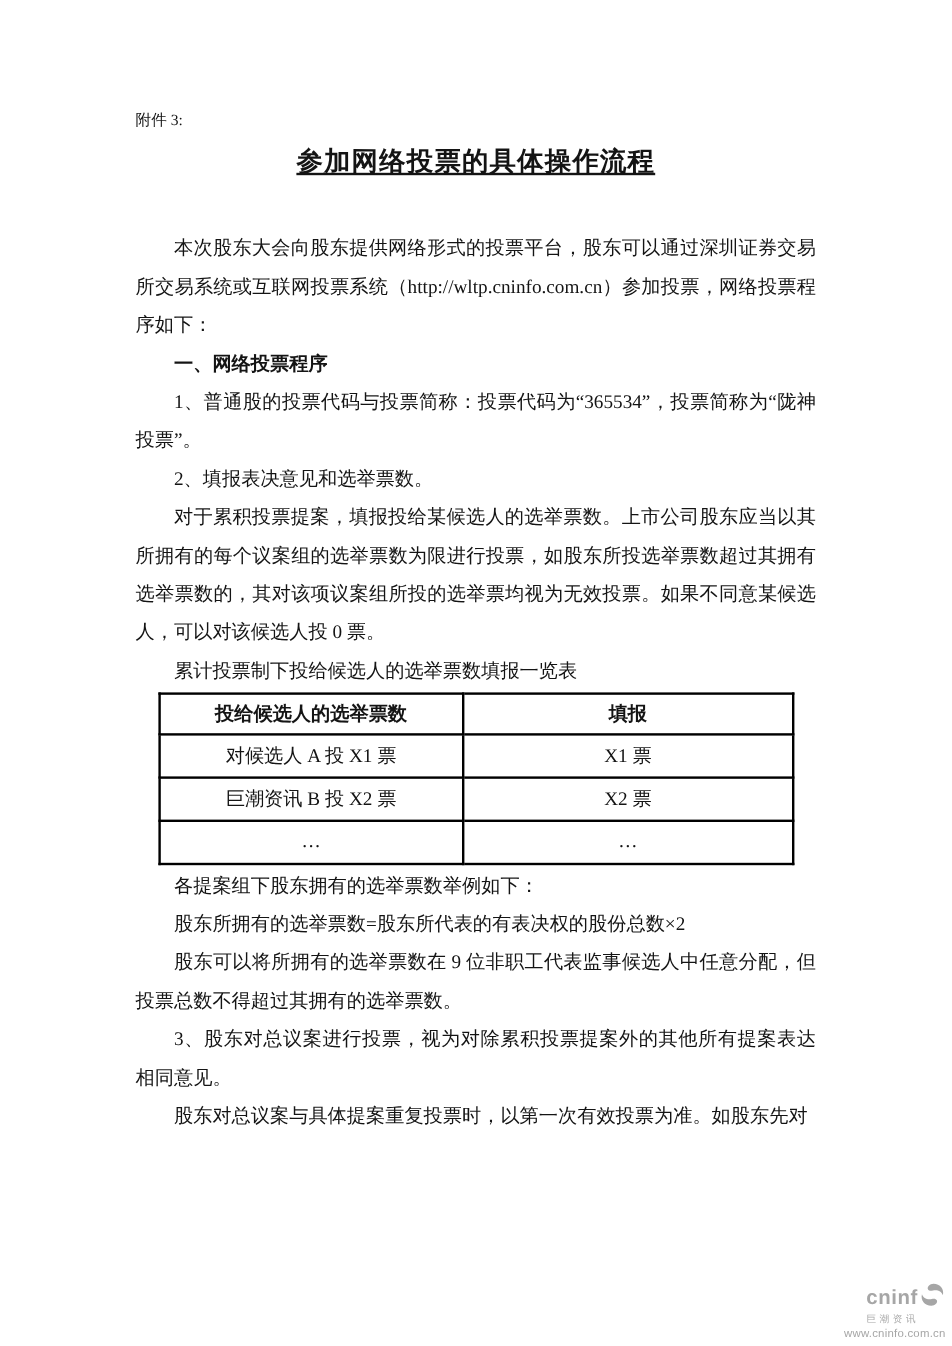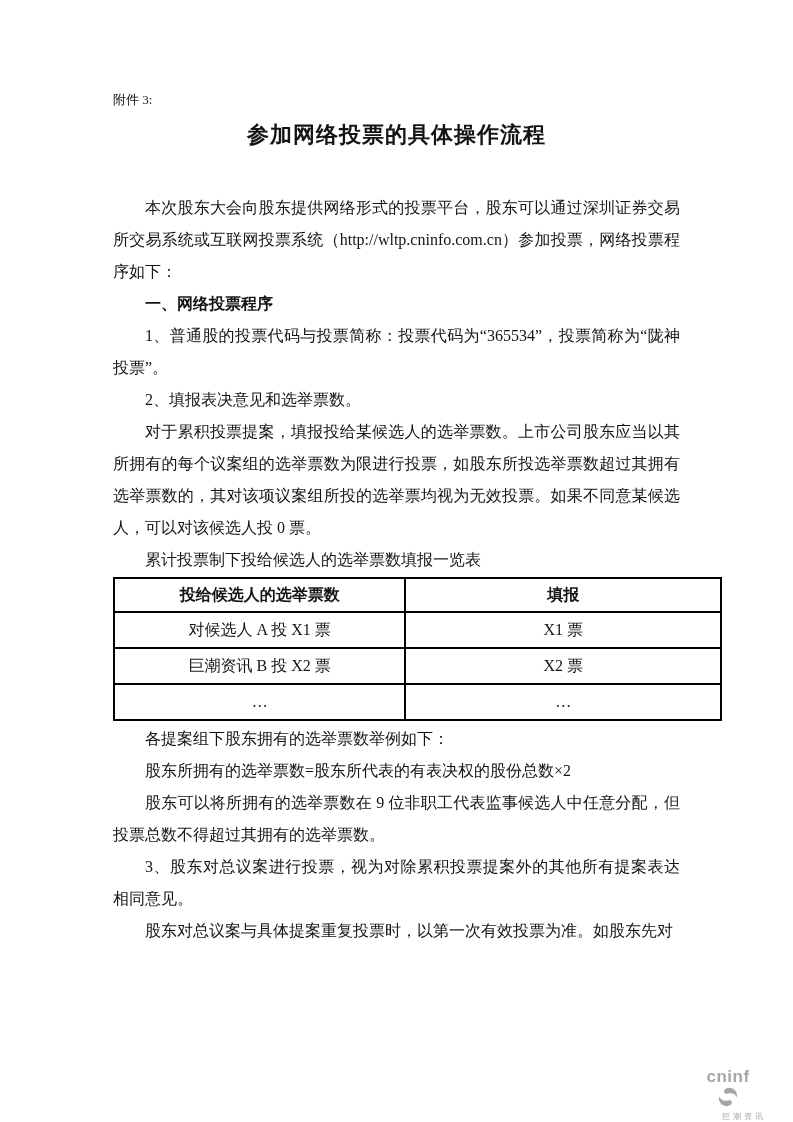--- a/index.html
+++ b/index.html
@@ -22,20 +22,21 @@
     font-size: 13px;
     line-height: 24px;
   }
   .doc-title {
     margin-top: 8px;
     font-size: 22px;
     font-weight: bold;
     text-align: center;
     line-height: 30px;
     letter-spacing: 1px;
+    text-decoration: underline;
   }
   .body-text p {
     margin: 0;
     font-size: 16px;
     line-height: 32px;
     text-align: justify;
     text-indent: 2em;
   }
   .body-text p.first-para { margin-top: 42px; }
   .section-heading {
@@ -47,21 +48,21 @@
   }
   .table-caption {
     margin: 0;
     font-size: 16px;
     line-height: 30px;
     text-align: center;
     text-indent: 0;
   }
   table.vote-table {
     border-collapse: collapse;
-    width: 609px;
+    width: 530px;
     margin: 1px auto 2px auto;
     table-layout: fixed;
   }
   table.vote-table th, table.vote-table td {
     border: 2px solid #000000;
     height: 34px;
     text-align: center;
     vertical-align: middle;
     font-size: 16px;
     padding: 0 6px;
@@ -78,21 +79,20 @@
     text-align: right;
     font-family: "Liberation Sans", "DejaVu Sans", sans-serif;
     color: #a6a6a6;
     line-height: 1;
   }
   .brand-row {
     display: flex;
     align-items: center;
     justify-content: flex-end;
     gap: 1px;
-    flex-direction: column;
   }
   .brand-text {
     font-size: 17px;
     font-weight: bold;
     letter-spacing: 0.5px;
   }
   .swirl { display: inline-block; }
   .brand-cn {
     font-size: 8px;
     letter-spacing: 3px;

